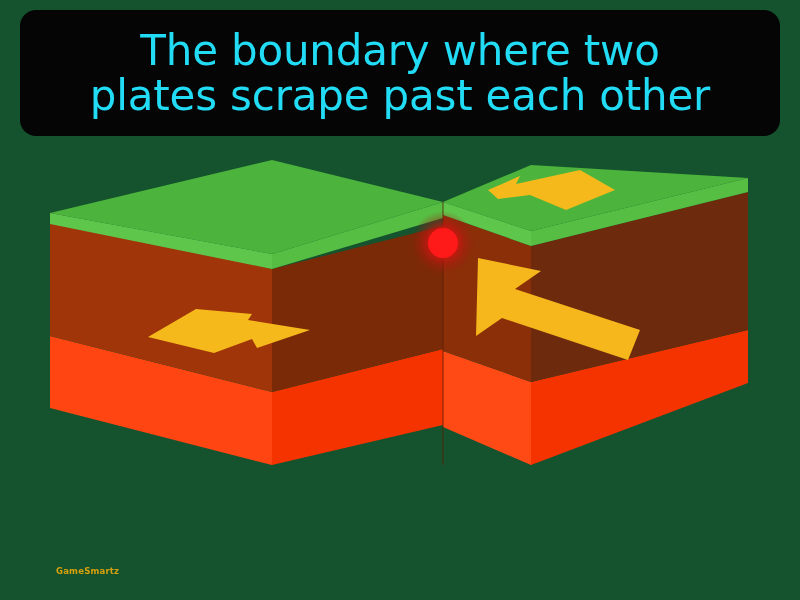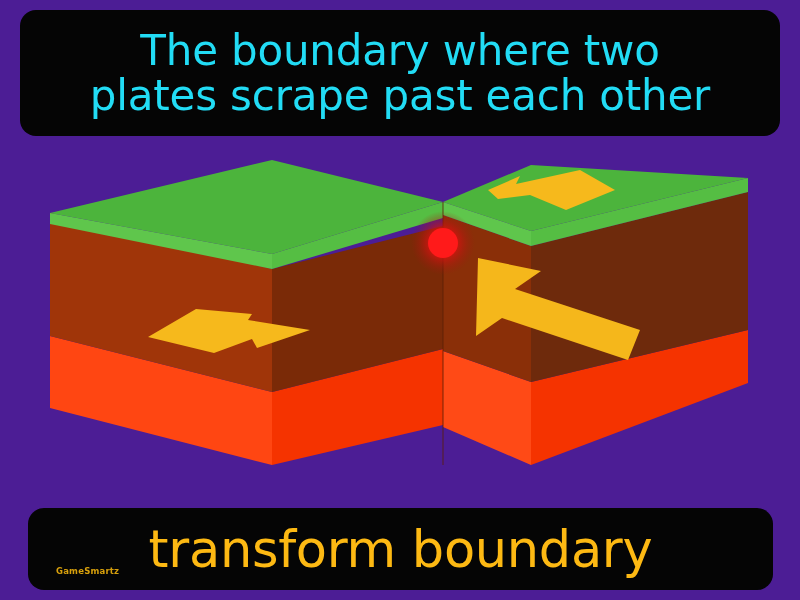--- a/index.html
+++ b/index.html
@@ -13,21 +13,21 @@
     position: relative;
     overflow: hidden;
     font-family: "Liberation Sans", sans-serif;
   }
 
   #card {
     position: absolute;
     left: 0; top: 0;
     width: 800px;
     height: 600px;
-    background: #4c1d95;
+    background: #14532d;
   }
 
   
   .banner {
     position: absolute;
     background: #050505;
     border-radius: 16px;
     display: flex;
     align-items: center;
     justify-content: center;
@@ -148,19 +148,16 @@
       <line x1="443" y1="62" x2="443" y2="325" stroke="#5a1f06" stroke-width="1.5" opacity="0.55"></line>
 
       <circle cx="443" cy="103" r="32" fill="url(#epiGlow)"></circle>
       <circle cx="443" cy="103" r="15" fill="#ff1a1a"></circle>
 
       <path d="M478,118 L476,196 L502,178 L628,220 L640,190 L515,149 L541,131 Z" fill="#f5b71b"></path>
 
     </svg>
   </div>
 
-  <div class="banner" id="term-banner">
-    <div id="term-text">transform boundary</div>
-  </div>
 
   <div id="watermark">GameSmartz</div>
 
 </div>
 
 </body></html>

